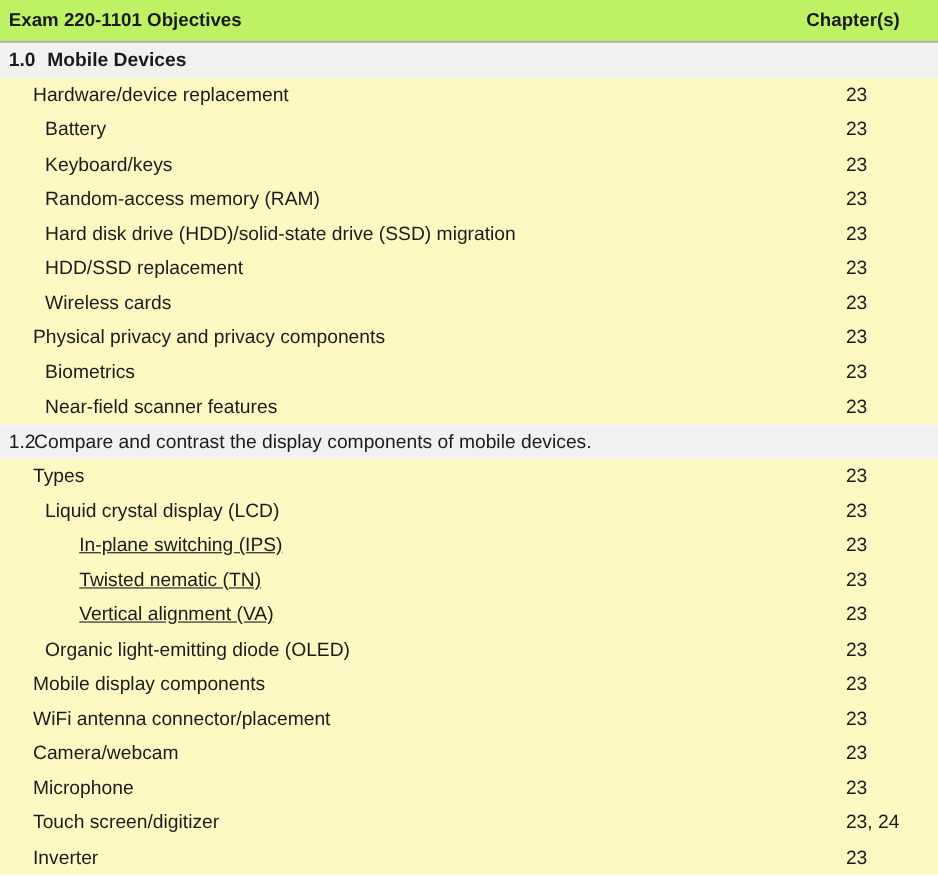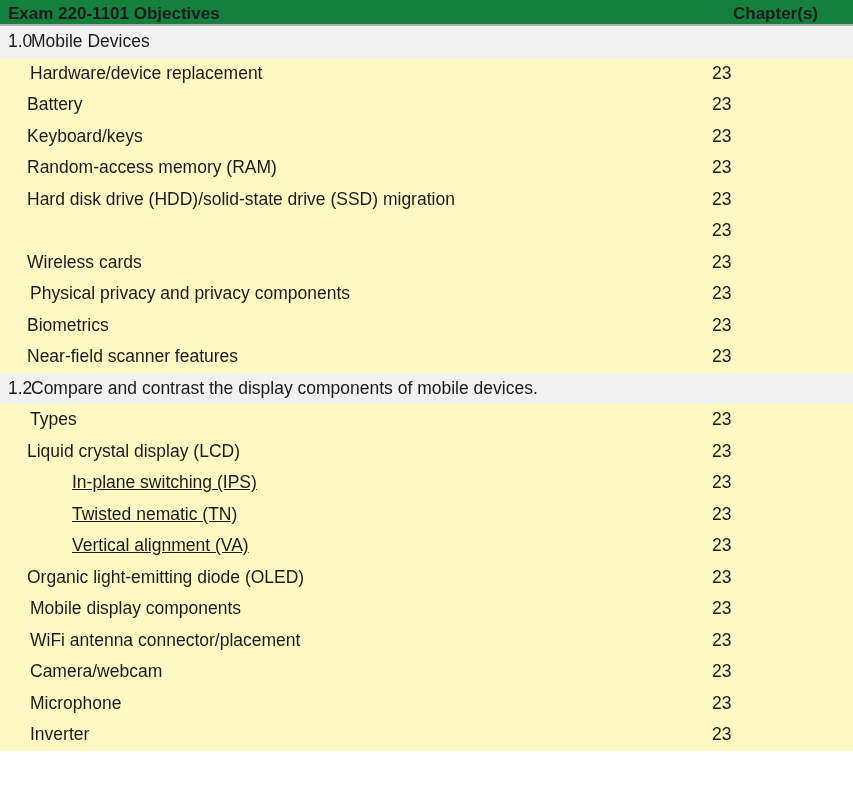--- a/index.html
+++ b/index.html
@@ -8,56 +8,56 @@
     background: #ffffff;
   }
   body {
     font-family: "Liberation Sans", "DejaVu Sans", sans-serif;
     color: #1b1b1d;
   }
   .objectives-table { width: 853px; }
 
   .header-row {
     position: relative;
-    height: 26px;
-    background: #15803d;
+    height: 39px;
+    background: #bef264;
     border-bottom: 2px solid #b0b1b3;
     display: flex;
-    align-items: flex-end;
+    align-items: center;
     font-weight: bold;
     font-size: 17px;
   }
   .header-row .obj-label { margin-left: 8px; }
   .header-row .chap-label { position: absolute; left: 733px; }
 
   .row {
     position: relative;
     height: 31.5px;
     display: flex;
     align-items: center;
     font-size: 17.5px;
     background: #fef9c3;
     white-space: nowrap;
   }
   .row.band { background: #f1f1f2; }
-  .row.domain { font-weight: normal; }
+  .row.domain { font-weight: bold; gap: 12px; }
 
   .row .num {
     margin-left: 8px;
     flex: 0 0 23px;
     width: 23px;
   }
   .row .label { display: inline-block; }
   .row.indent-1 .label { margin-left: 30px; }
-  .row.indent-2 .label { margin-left: 27px; text-align: center; }
+  .row.indent-2 .label { margin-left: 41px; text-align: center; }
   .row.indent-3 .label { margin-left: 72px; text-decoration: underline; }
 
   .row .chapter {
     position: absolute;
-    left: 712px;
+    left: 769px;
   }
 </style>
 </head>
 <body>
 
 <div class="objectives-table">
   <div class="header-row">
     <span class="obj-label">Exam 220-1101 Objectives</span>
     <span class="chap-label">Chapter(s)</span>
   </div>
@@ -80,20 +80,21 @@
       </div>
       <div class="row item indent-2">
         <span class="label">Random-access memory (RAM)</span>
         <span class="chapter">23</span>
       </div>
       <div class="row item indent-2">
         <span class="label">Hard disk drive (HDD)/solid-state drive (SSD) migration</span>
         <span class="chapter">23</span>
       </div>
       <div class="row item indent-2">
+        <span class="label">HDD/SSD replacement</span>
         <span class="chapter">23</span>
       </div>
       <div class="row item indent-2">
         <span class="label">Wireless cards</span>
         <span class="chapter">23</span>
       </div>
       <div class="row item indent-1">
         <span class="label">Physical privacy and privacy components</span>
         <span class="chapter">23</span>
       </div>
@@ -143,17 +144,21 @@
       </div>
       <div class="row item indent-1">
         <span class="label">Camera/webcam</span>
         <span class="chapter">23</span>
       </div>
       <div class="row item indent-1">
         <span class="label">Microphone</span>
         <span class="chapter">23</span>
       </div>
       <div class="row item indent-1">
+        <span class="label">Touch screen/digitizer</span>
+        <span class="chapter">23, 24</span>
+      </div>
+      <div class="row item indent-1">
         <span class="label">Inverter</span>
         <span class="chapter">23</span>
       </div>
     </div>
 </div>
 
 </body></html>

